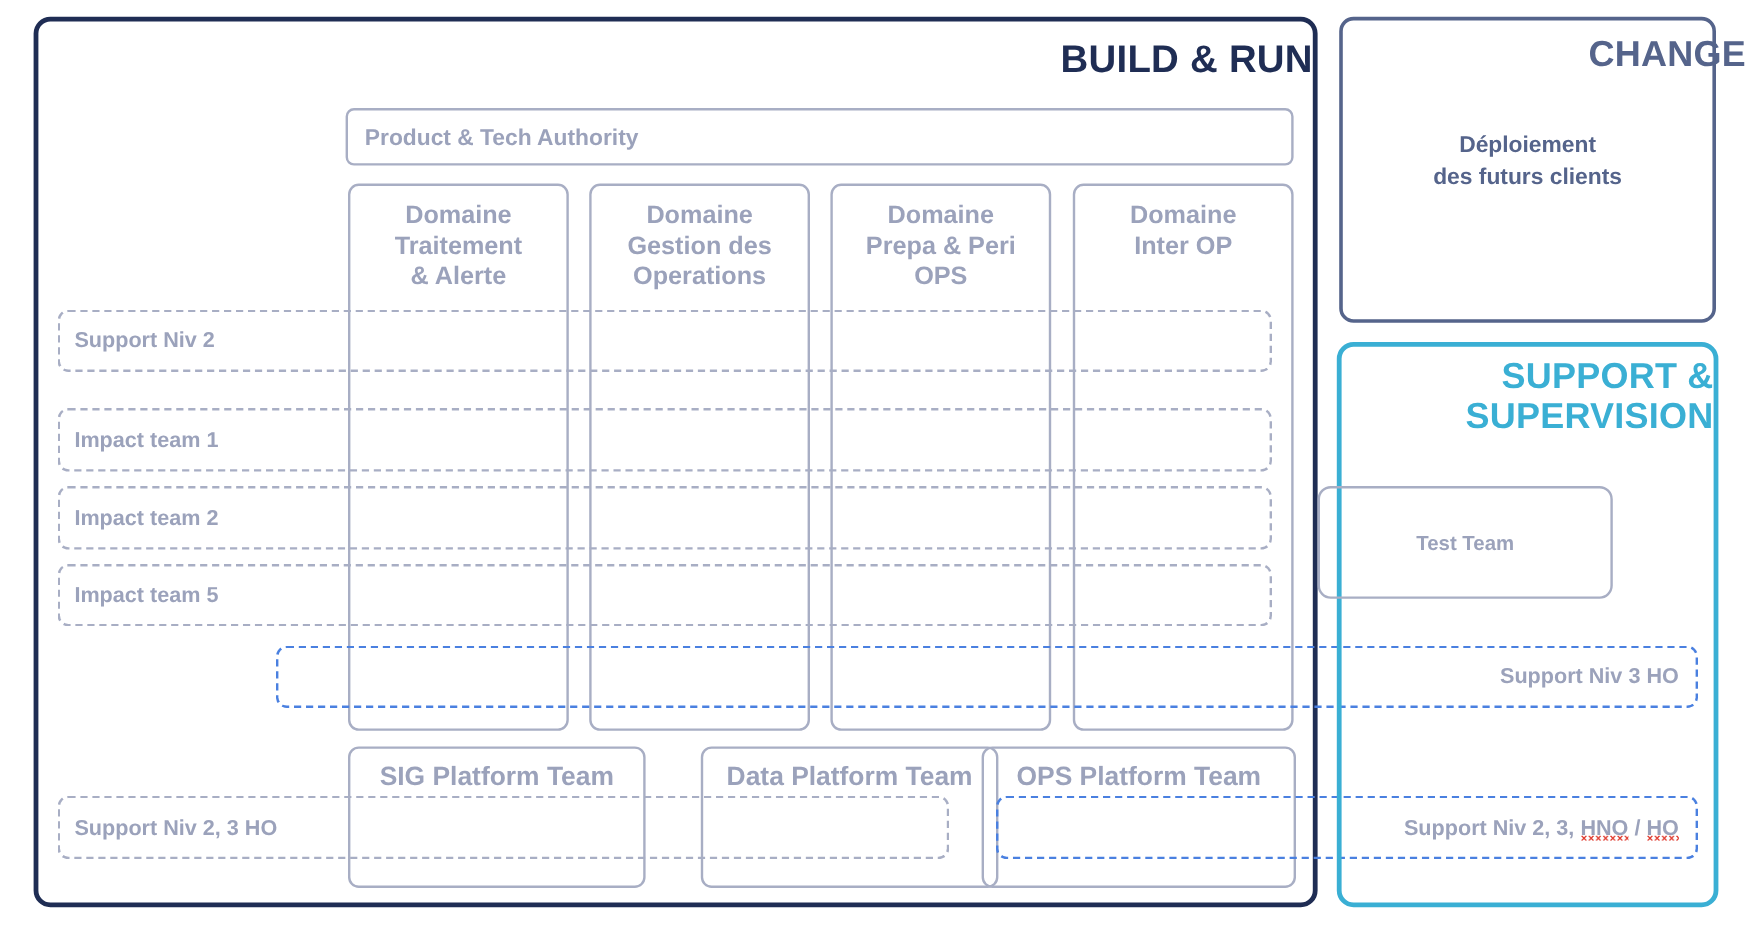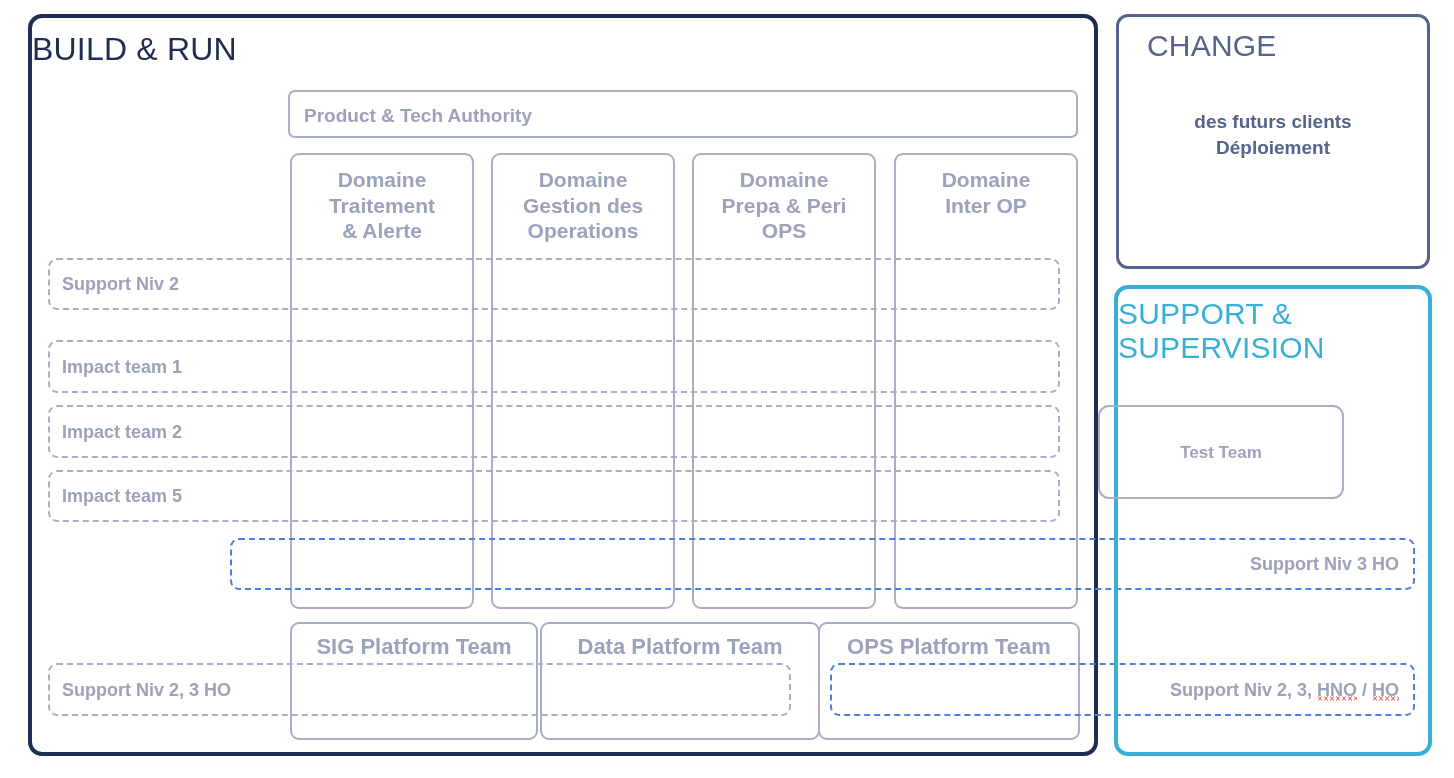--- a/index.html
+++ b/index.html
@@ -32,22 +32,22 @@
   #support-panel{
     left:1114px; top:285px; width:318px; height:471px;
     border:4px solid #3aafd4;
     border-radius:14px;
     padding-left:28px;
   }
 
   
   .panel-title{
     position:absolute;
-    text-align:left;
-    font-weight:normal;
+    text-align:right;
+    font-weight:bold;
     letter-spacing:.2px;
     line-height:1.12;
     user-select:none;
   }
   #build-run-title{
     left:0; top:14px; width:100%;
     font-size:32px; color:#1f2d54;
   }
   #change-title{
     left:0; top:12px; width:100%;
@@ -90,21 +90,21 @@
   .domain-col{top:153px; height:456px;}
   .domain-col .lbl{top:12px; font-size:21px;}
   #domain-col-0{left:290px; width:184px;}
   #domain-col-1{left:491px; width:184px;}
   #domain-col-2{left:692px; width:184px;}
   #domain-col-3{left:894px; width:184px;}
 
   .platform-box{top:622px; height:118px;}
   .platform-box .lbl{top:10px; font-size:22px;}
   #platform-box-0{left:290px; width:248px;}
-  #platform-box-1{left:540px; width:280px;}
+  #platform-box-1{left:584px; width:248px;}
   #platform-box-2{left:818px; width:262px;}
 
   #test-team-box{
     left:1098px; top:405px; width:246px; height:94px;
     border-radius:11px;
   }
   #test-team-box .lbl{top:36px; font-size:17px;}
 
   
   .band{
@@ -223,22 +223,22 @@
     <span class="band-label">Support Niv  2, 3  HO</span>
   </div>
 
   <div class="band blue right-label" id="band-support-niv23-hno-ho">
     <span class="band-label"><span>Support Niv  2, 3, </span><span class="squiggle">HNO</span><span> / </span><span class="squiggle">HO</span></span>
   </div>
 
   <div class="panel" id="change-panel">
     <div class="panel-title" id="change-title">CHANGE</div>
     <div id="change-subtitle">
+      <div>Déploiement</div>
       <div>des futurs clients</div>
-      <div>Déploiement</div>
     </div>
   </div>
 
   <div class="panel" id="support-panel">
     <div class="panel-title" id="support-title">
       <div>SUPPORT &amp;</div>
       <div>SUPERVISION</div>
     </div>
   </div>
 

